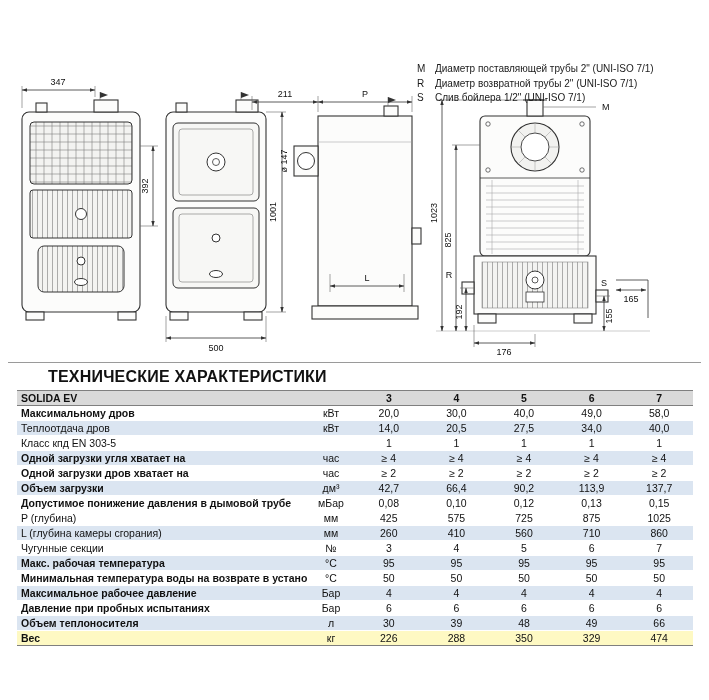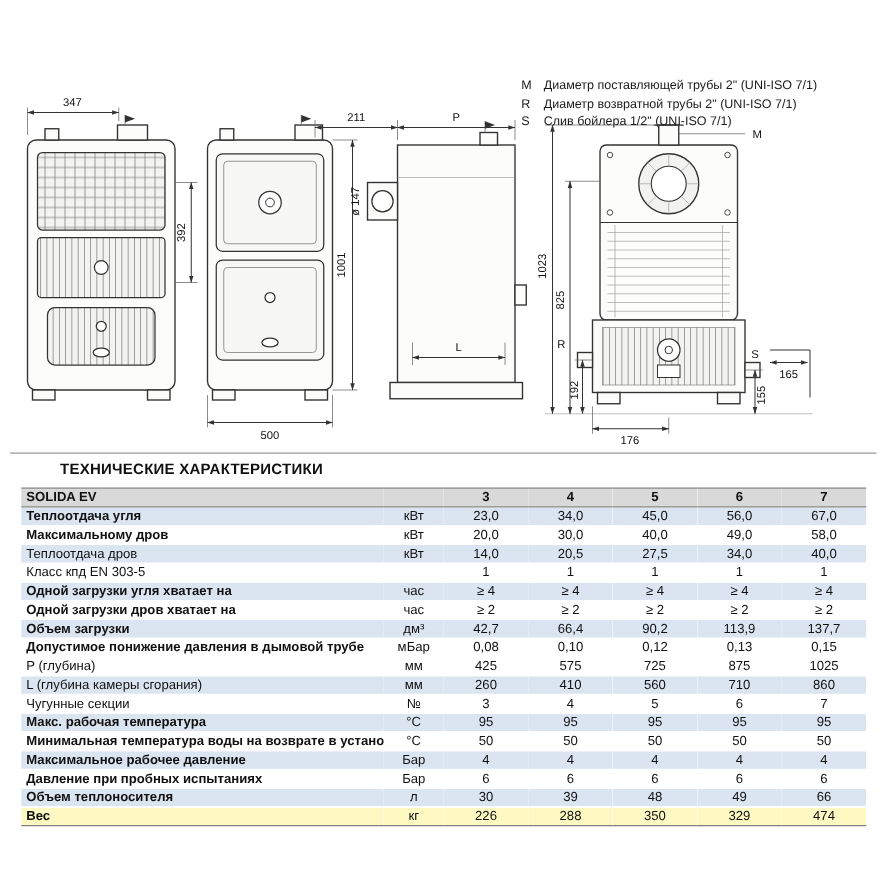--- a/index.html
+++ b/index.html
@@ -7,21 +7,21 @@
   body { font-family:"Liberation Sans", sans-serif; color:#111; }
   .page { position:relative; width:709px; height:700px; background:#fff; overflow:hidden; }
 
   
   .drawings { position:absolute; top:50px; left:0; width:709px; height:312px; }
   .legend { position:absolute; top:12px; left:417px; font-size:10px; color:#1a1a1a; }
   .legend-row { display:flex; line-height:14.5px; }
   .legend-key { width:18px; }
   .rule { position:absolute; top:362px; left:8px; width:693px; border-top:1px solid #9a9a9a; height:0; }
 
-  .section-title { position:absolute; top:368px; left:48px; font-size:12px; font-weight:bold; letter-spacing:.2px;text-align:center; }
+  .section-title { position:absolute; top:368px; left:48px; font-size:16px; font-weight:bold; letter-spacing:.2px;text-align:center; }
 
   
   .oln { fill:#fcfcfb; stroke:#333; stroke-width:1.1; }
   .dln { stroke:#333; stroke-width:.8; fill:none; }
   .ext { stroke:#666; stroke-width:.6; fill:none; }
   .thin { stroke:#999; stroke-width:.5; fill:none; }
   .dtx { font-family:"Liberation Sans", sans-serif; font-size:9px; fill:#111; }
 
   
   table.spec { position:absolute; top:390px; left:17px; width:676px; border-collapse:collapse; table-layout:fixed; font-size:10.5px; }
@@ -226,29 +226,20 @@
         <th class="c-label">SOLIDA EV</th>
         <th class="c-unit"></th>
         <th class="c-val">3</th>
         <th class="c-val">4</th>
         <th class="c-val">5</th>
         <th class="c-val">6</th>
         <th class="c-val">7</th>
       </tr>
     </thead>
     <tbody id="spec-body">
-        <tr class="shaded bold">
-          <td class="c-label">Теплоотдача угля</td>
-          <td class="c-unit">кВт</td>
-          <td class="c-val">23,0</td>
-          <td class="c-val">34,0</td>
-          <td class="c-val">45,0</td>
-          <td class="c-val">56,0</td>
-          <td class="c-val">67,0</td>
-        </tr>
         <tr class="bold">
           <td class="c-label">Максимальному дров</td>
           <td class="c-unit">кВт</td>
           <td class="c-val">20,0</td>
           <td class="c-val">30,0</td>
           <td class="c-val">40,0</td>
           <td class="c-val">49,0</td>
           <td class="c-val">58,0</td>
         </tr>
         <tr class="shaded">

